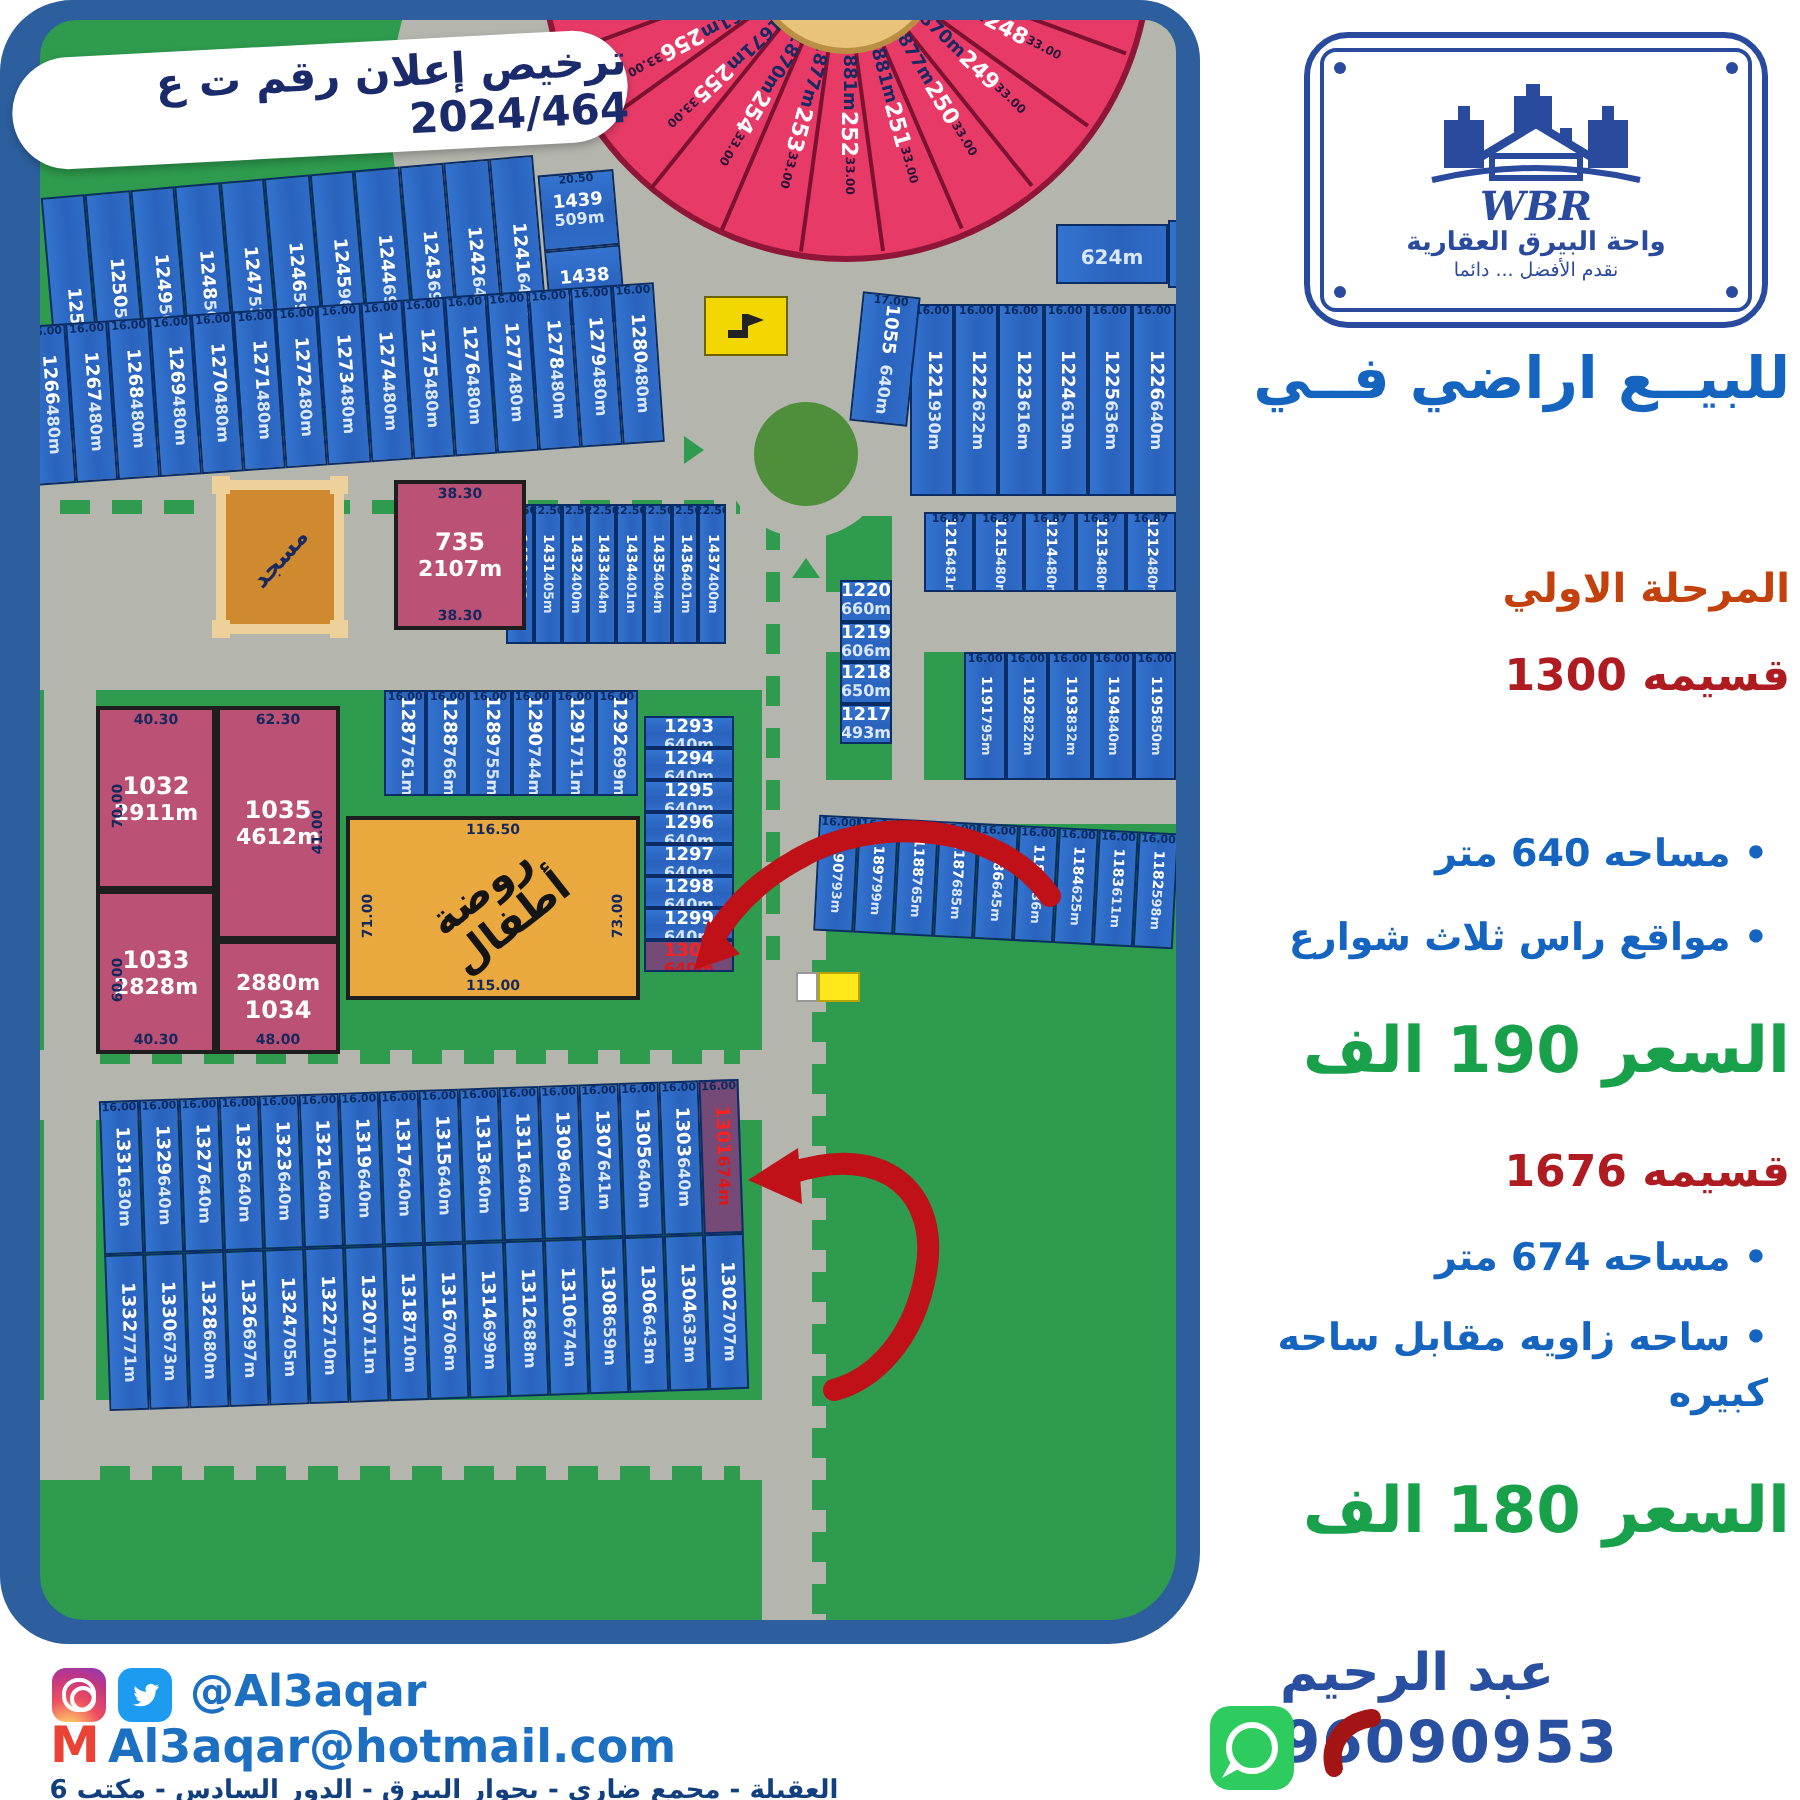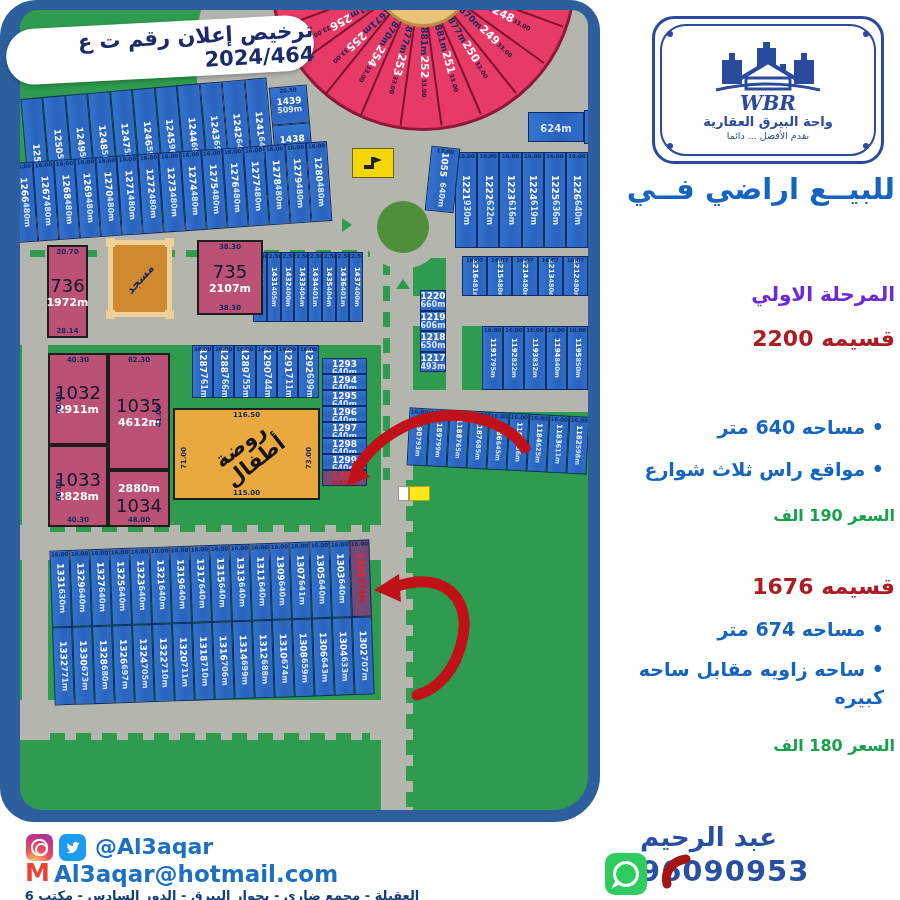--- a/index.html
+++ b/index.html
@@ -42,21 +42,21 @@
   .pnum{color:#fff;font-weight:bold;font-size:9px;font-style:normal;}
   .parea{color:#d9e7ff;font-weight:bold;font-size:8px;font-style:normal;}
   .tiny .pnum{font-size:7px;} .tiny .parea{font-size:6.5px;}
   .dimlab{position:absolute;top:0;left:50%;transform:translateX(-50%);font-size:5.5px;color:#0a2a5e;
       font-weight:bold;z-index:2;white-space:nowrap;}
   .hl{background:#764a76 !important;}
   .hl .pnum{color:#ff2020;} .hl .parea{color:#e01616;}
   
   .bigpink{position:absolute;background:#bb5175;border:2px solid #1e1e1e;display:flex;flex-direction:column;
       align-items:center;justify-content:center;z-index:6;box-sizing:border-box;}
-  .bn{color:#0f172a;font-weight:normal;font-size:18px;}
+  .bn{color:#ffffff;font-weight:bold;font-size:12px;}
   .ba{color:#fff;font-weight:bold;font-size:11px;}
   .dt,.db,.dl,.dr{position:absolute;font-size:7px;color:#13285c;font-weight:bold;}
   .dt{top:1px;left:50%;transform:translateX(-50%);}
   .db{bottom:1px;left:50%;transform:translateX(-50%);}
   .dl{left:-2px;top:50%;transform:rotate(-90deg);}
   .dr{right:-2px;top:50%;transform:rotate(-90deg);}
   
   .mosque{position:absolute;background:#cf8a30;border:5px solid #eed09a;z-index:6;box-sizing:border-box;}
   .mosque-label{position:absolute;left:50%;top:50%;transform:translate(-50%,-50%) rotate(-48deg);
       color:#1b2a5e;font-weight:bold;font-size:12px;}
@@ -74,33 +74,33 @@
   .marker i{display:block;height:100%;}
   .overlay{position:absolute;left:0;top:0;z-index:30;pointer-events:none;}
   
   #banner{position:absolute;left:6px;top:22px;width:308px;height:56px;background:#fff;border-radius:30px;
       transform:rotate(-3deg);z-index:50;display:flex;align-items:center;justify-content:center;
       box-shadow:0 2px 4px rgba(0,0,0,.25);color:#1b2a6b;font-weight:bold;font-size:21px;direction:rtl;}
   
   .rp{position:absolute;direction:rtl;text-align:right;}
   #plaque{position:absolute;left:652px;top:16px;width:226px;height:142px;border:3px solid #2a4a9e;
       border-radius:22px;background:#fff;z-index:5;}
-  #plaque-in{position:absolute;inset:5px;border:2px solid #2a4a9e;border-radius:26px;
+  #plaque-in{position:absolute;inset:5px;border:2px solid #2a4a9e;border-radius:8px;
       display:flex;flex-direction:column;align-items:center;justify-content:center;gap:1px;}
   .pl-dot{position:absolute;width:6px;height:6px;border-radius:50%;background:#2a4a9e;}
   .wbr{font-family:"DejaVu Serif",serif;font-style:italic;font-weight:bold;color:#2a4a9e;font-size:20px;line-height:1;}
   .logo-name{color:#2a4a9e;font-weight:bold;font-size:13px;direction:rtl;}
   .logo-slogan{color:#2a4a9e;font-size:9.5px;direction:rtl;}
   .t-title{left:605px;top:172px;width:290px;color:#1565c0;font-weight:bold;font-size:29px;}
   .t-sub{left:605px;top:232px;width:290px;color:#18a04a;font-weight:bold;font-size:26px;}
-  .t-phase{left:605px;top:282px;width:290px;color:#6d28d9;font-weight:bold;font-size:20px;}
+  .t-phase{left:605px;top:282px;width:290px;color:#c2410c;font-weight:bold;font-size:20px;}
   .t-head{width:290px;left:605px;color:#ae1c22;font-weight:bold;font-size:22px;}
   .t-bullet{width:272px;left:612px;text-align:right;color:#1565c0;font-weight:bold;font-size:19px;line-height:1.45;}
   .t-bullet::before{content:"•  ";color:#1565c0;}
-  .t-price{width:290px;left:605px;color:#18a04a;font-weight:bold;font-size:16px;}
+  .t-price{width:290px;left:605px;color:#18a04a;font-weight:bold;font-size:32px;}
   .t-agent{left:640px;top:822px;width:240px;text-align:left;direction:rtl;color:#2950a0;font-weight:bold;font-size:26px;}
   .t-phone{left:640px;top:854px;width:240px;text-align:left;direction:ltr;color:#2950a0;font-weight:bold;font-size:29px;letter-spacing:1px;}
   .wa{position:absolute;left:605px;top:853px;width:42px;height:42px;background:#2ecc5e;border-radius:10px;z-index:5;}
   .wa::before{content:"";position:absolute;inset:8px;border:3px solid #fff;border-radius:50%;}
   .wa::after{content:"";position:absolute;left:6px;bottom:6px;width:10px;height:10px;background:#fff;
       clip-path:polygon(0 100%,100% 45%,55% 0);}
   .phone-ic{position:absolute;left:655px;top:852px;z-index:5;}
   
   .sq{position:absolute;width:27px;height:27px;border-radius:7px;}
   .ig{left:26px;top:834px;background:radial-gradient(circle at 30% 120%,#fdd36b 10%,#ee4f5f 45%,#c13584 75%,#8a3ab9);}
@@ -640,26 +640,20 @@
             </div>
             <div class="plot">
               <span class="ptxt"><b class="pnum">1304</b><i class="parea">633m</i></span>
             </div>
             <div class="plot">
               <span class="ptxt"><b class="pnum">1302</b><i class="parea">707m</i></span>
             </div>
           </div>
       </div>
 
-      <div class="bigpink" style="left:27px;top:235px;width:41px;height:93px;">
-        <span class="dt">20.70</span>
-        <span class="bn">736</span>
-        <span class="ba">1972m</span>
-        <span class="db">28.14</span>
-      </div>
       <div class="bigpink" style="left:177px;top:230px;width:66px;height:75px;">
         <span class="dt">38.30</span>
         <span class="bn">735</span>
         <span class="ba">2107m</span>
         <span class="db">38.30</span>
       </div>
       <div class="bigpink" style="left:28px;top:343px;width:60px;height:92px;">
         <span class="dt">40.30</span>
         <span class="dl">70.00</span>
         <span class="bn">1032</span>
@@ -756,21 +750,21 @@
       </svg>
       <span class="wbr">WBR</span>
       <span class="logo-name">واحة البيرق العقارية</span>
       <span class="logo-slogan">نقدم الأفضل ... دائما</span>
     </div>
   </div>
 
   <div class="rp t-title">للبيــع اراضي فــي</div>
   <div class="rp t-phase">المرحلة الاولي</div>
 
-  <div class="rp t-head" style="top:326px;">قسيمه 2200</div>
+  <div class="rp t-head" style="top:326px;">قسيمه 1300</div>
   <div class="rp t-bullet" style="top:414px;">مساحه 640 متر</div>
   <div class="rp t-bullet" style="top:456px;">مواقع راس ثلاث شوارع</div>
   <div class="rp t-price" style="top:506px;">السعر 190 الف</div>
 
   <div class="rp t-head" style="top:574px;">قسيمه 1676</div>
   <div class="rp t-bullet" style="top:616px;">مساحه 674 متر</div>
   <div class="rp t-bullet" style="top:656px;">ساحه زاويه مقابل ساحه كبيره</div>
   <div class="rp t-price" style="top:736px;">السعر 180 الف</div>
 
   <div class="rp t-agent">عبد الرحيم</div>

